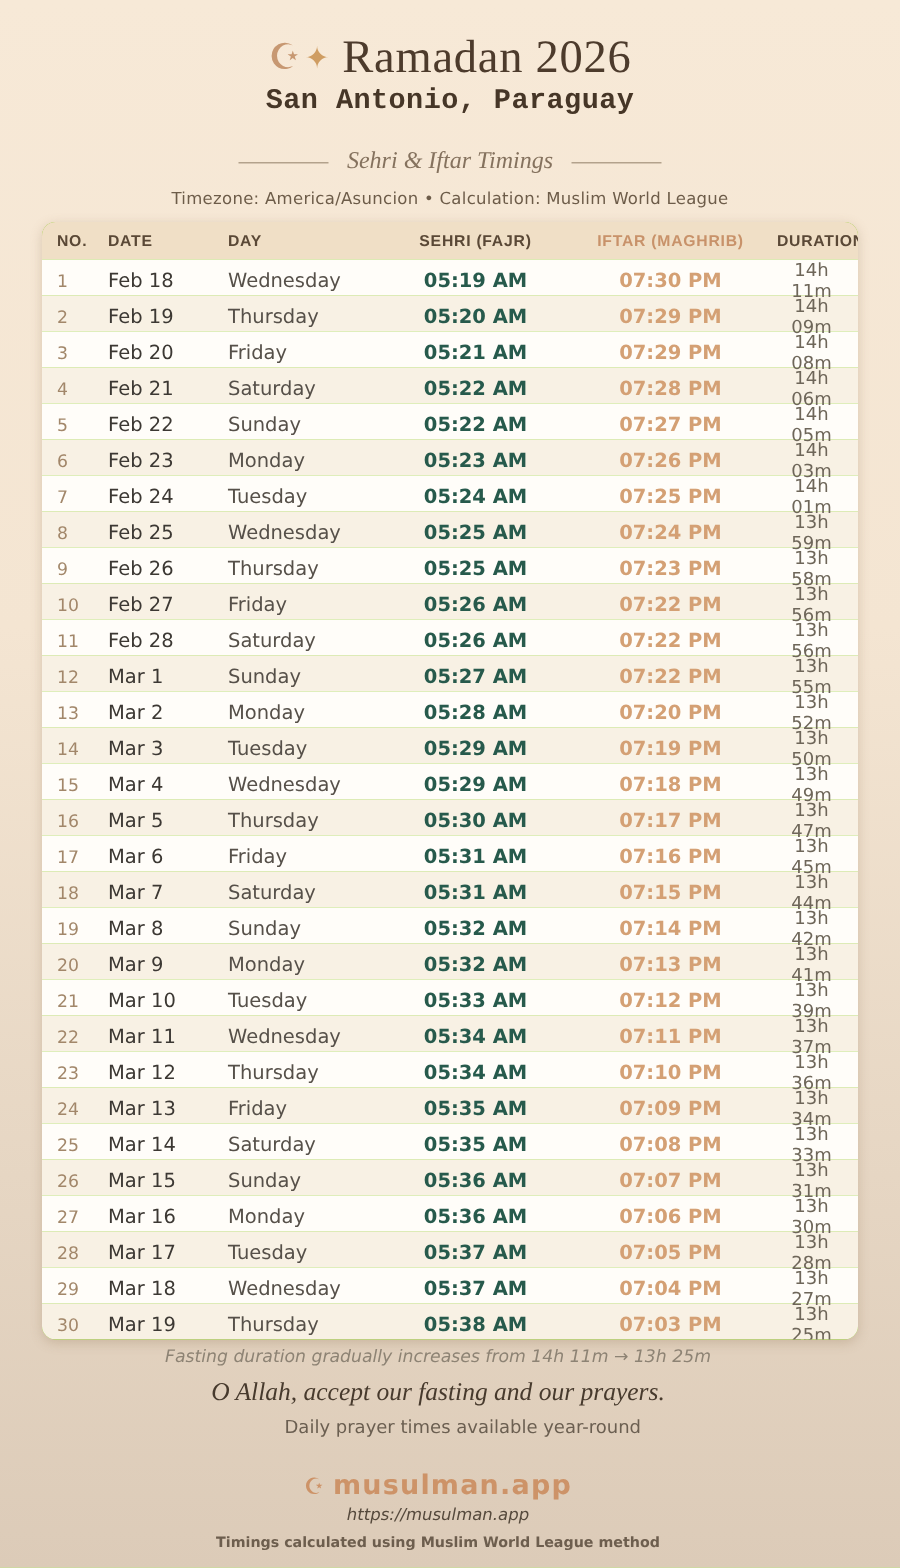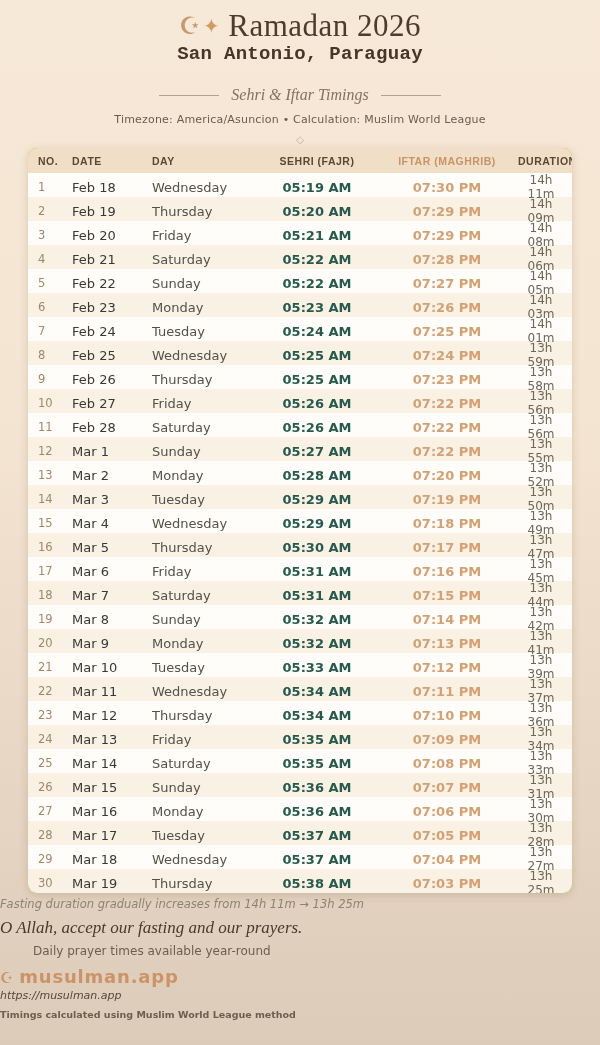--- a/index.html
+++ b/index.html
@@ -6,21 +6,21 @@
   html,body { width:600px; height:1045px; }
   body {
     font-family:"DejaVu Sans", sans-serif;
     background:linear-gradient(180deg,#f7e9d7 0%, #f4e5d2 40%, #e6d6c3 75%, #dccbb8 100%);
     color:#4a3a2c;
     overflow:hidden;
   }
   .page { width:600px; height:1045px; position:relative; }
 
   
-  .header { text-align:center; padding-top:8px; }
+  .header { text-align:center; padding-top:20px; }
   .title-line { font-family:"Liberation Serif","DejaVu Serif",serif; font-size:31px; line-height:36px; color:#4d3b2c; letter-spacing:.5px; }
   .crescent { color:#c79872; font-size:24px; vertical-align:2px; margin-right:2px; }
   .sparkle  { color:#cf9d62; font-size:20px; vertical-align:3px; margin-right:8px; }
   .location { font-family:Liberation Mono, monospace; font-weight:bold; font-size:19px; line-height:21px; color:#463627; letter-spacing:.3px; }
   .section-row { display:flex; align-items:center; justify-content:center; margin-top:21px; gap:12px; }
   .section-rule { width:60px; height:1px; background:#b3a28c; }
   .section-title { font-family:"Liberation Serif","DejaVu Serif",serif; font-style:italic; font-size:16px; color:#85725e; }
   .meta { margin-top:9px; font-size:11px; color:#6d5c49; letter-spacing:.2px; }
   .ornament { margin-top:8px; font-size:10px; color:#c3ae96; }
 
@@ -44,25 +44,25 @@
   .trow { height:24px; background:#fffdf9; }
   .trow.alt { background:#f8f1e4; }
   .cell-no   { font-size:11.5px; color:#a2876a; }
   .cell-date { font-size:13px; color:#3c3833; }
   .cell-day  { font-size:13px; color:#565049; }
   .cell-sehri { font-size:13px; font-weight:bold; color:#275a4c; text-align:center; }
   .cell-iftar { font-size:13px; font-weight:bold; color:#d4a074; text-align:center; }
   .cell-duration { font-size:12px; color:#6e6659; text-align:center; }
 
   
-  .footer { position:absolute; top:897px; left:0; width:584px; }
+  .footer { position:absolute; top:897px; left:0; width:584px; text-align:center; }
   .fasting-note { font-style:italic; font-size:11.5px; color:#8d8374; }
   .dua { margin-top:7px; font-family:"Liberation Serif","DejaVu Serif",serif; font-style:italic; font-size:17px; color:#473a2d; }
   .availability { margin-top:6px; font-size:12px; color:#6b5f51;padding-left:33px; }
-  .brand-line { margin-top:8px; font-size:18px; font-weight:bold; color:#cd9368; letter-spacing:.8px; }
+  .brand-line { margin-top:22px; font-size:18px; font-weight:bold; color:#cd9368; letter-spacing:.8px; }
   .brand-crescent { font-size:15px; font-weight:normal; margin-right:5px; }
   .url { margin-top:2px; font-size:11px; color:#55493c;font-style:italic; }
   .method-note { margin-top:7px; font-size:9.5px; font-weight:bold; color:#6d5e4e; }
 </style>
 </head>
 <body>
 
 <div class="page">
 
   <div class="header">

